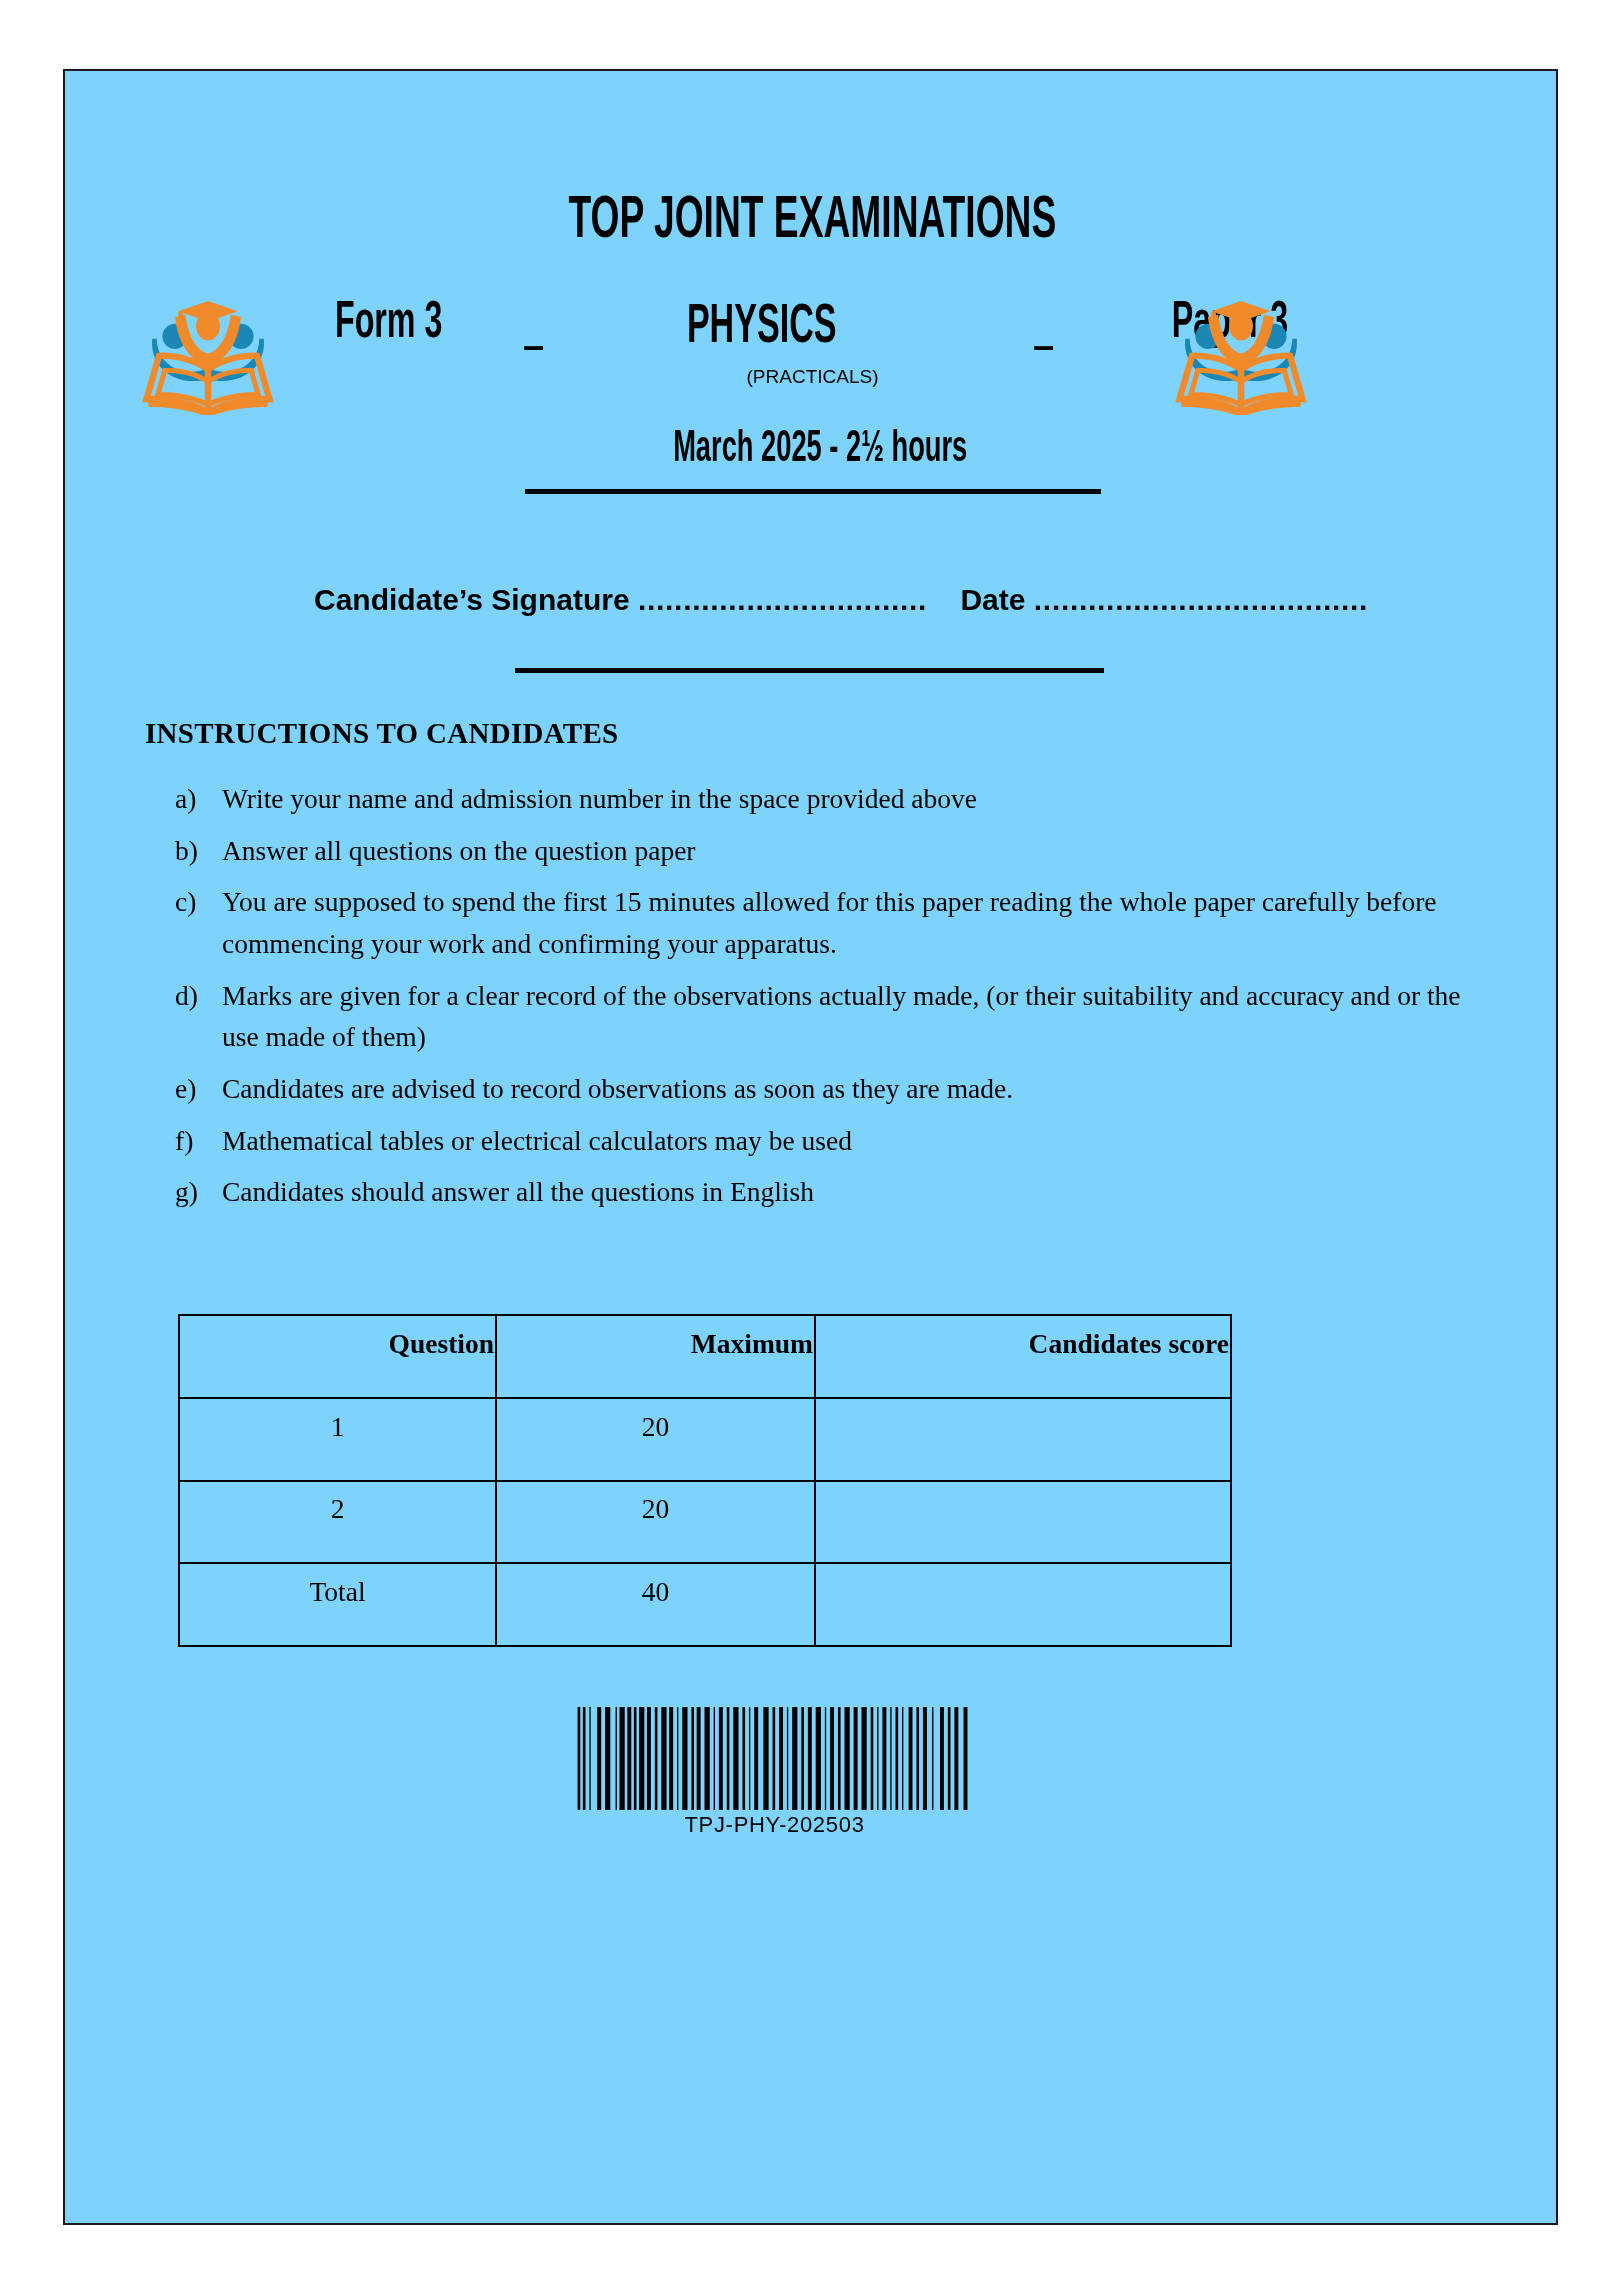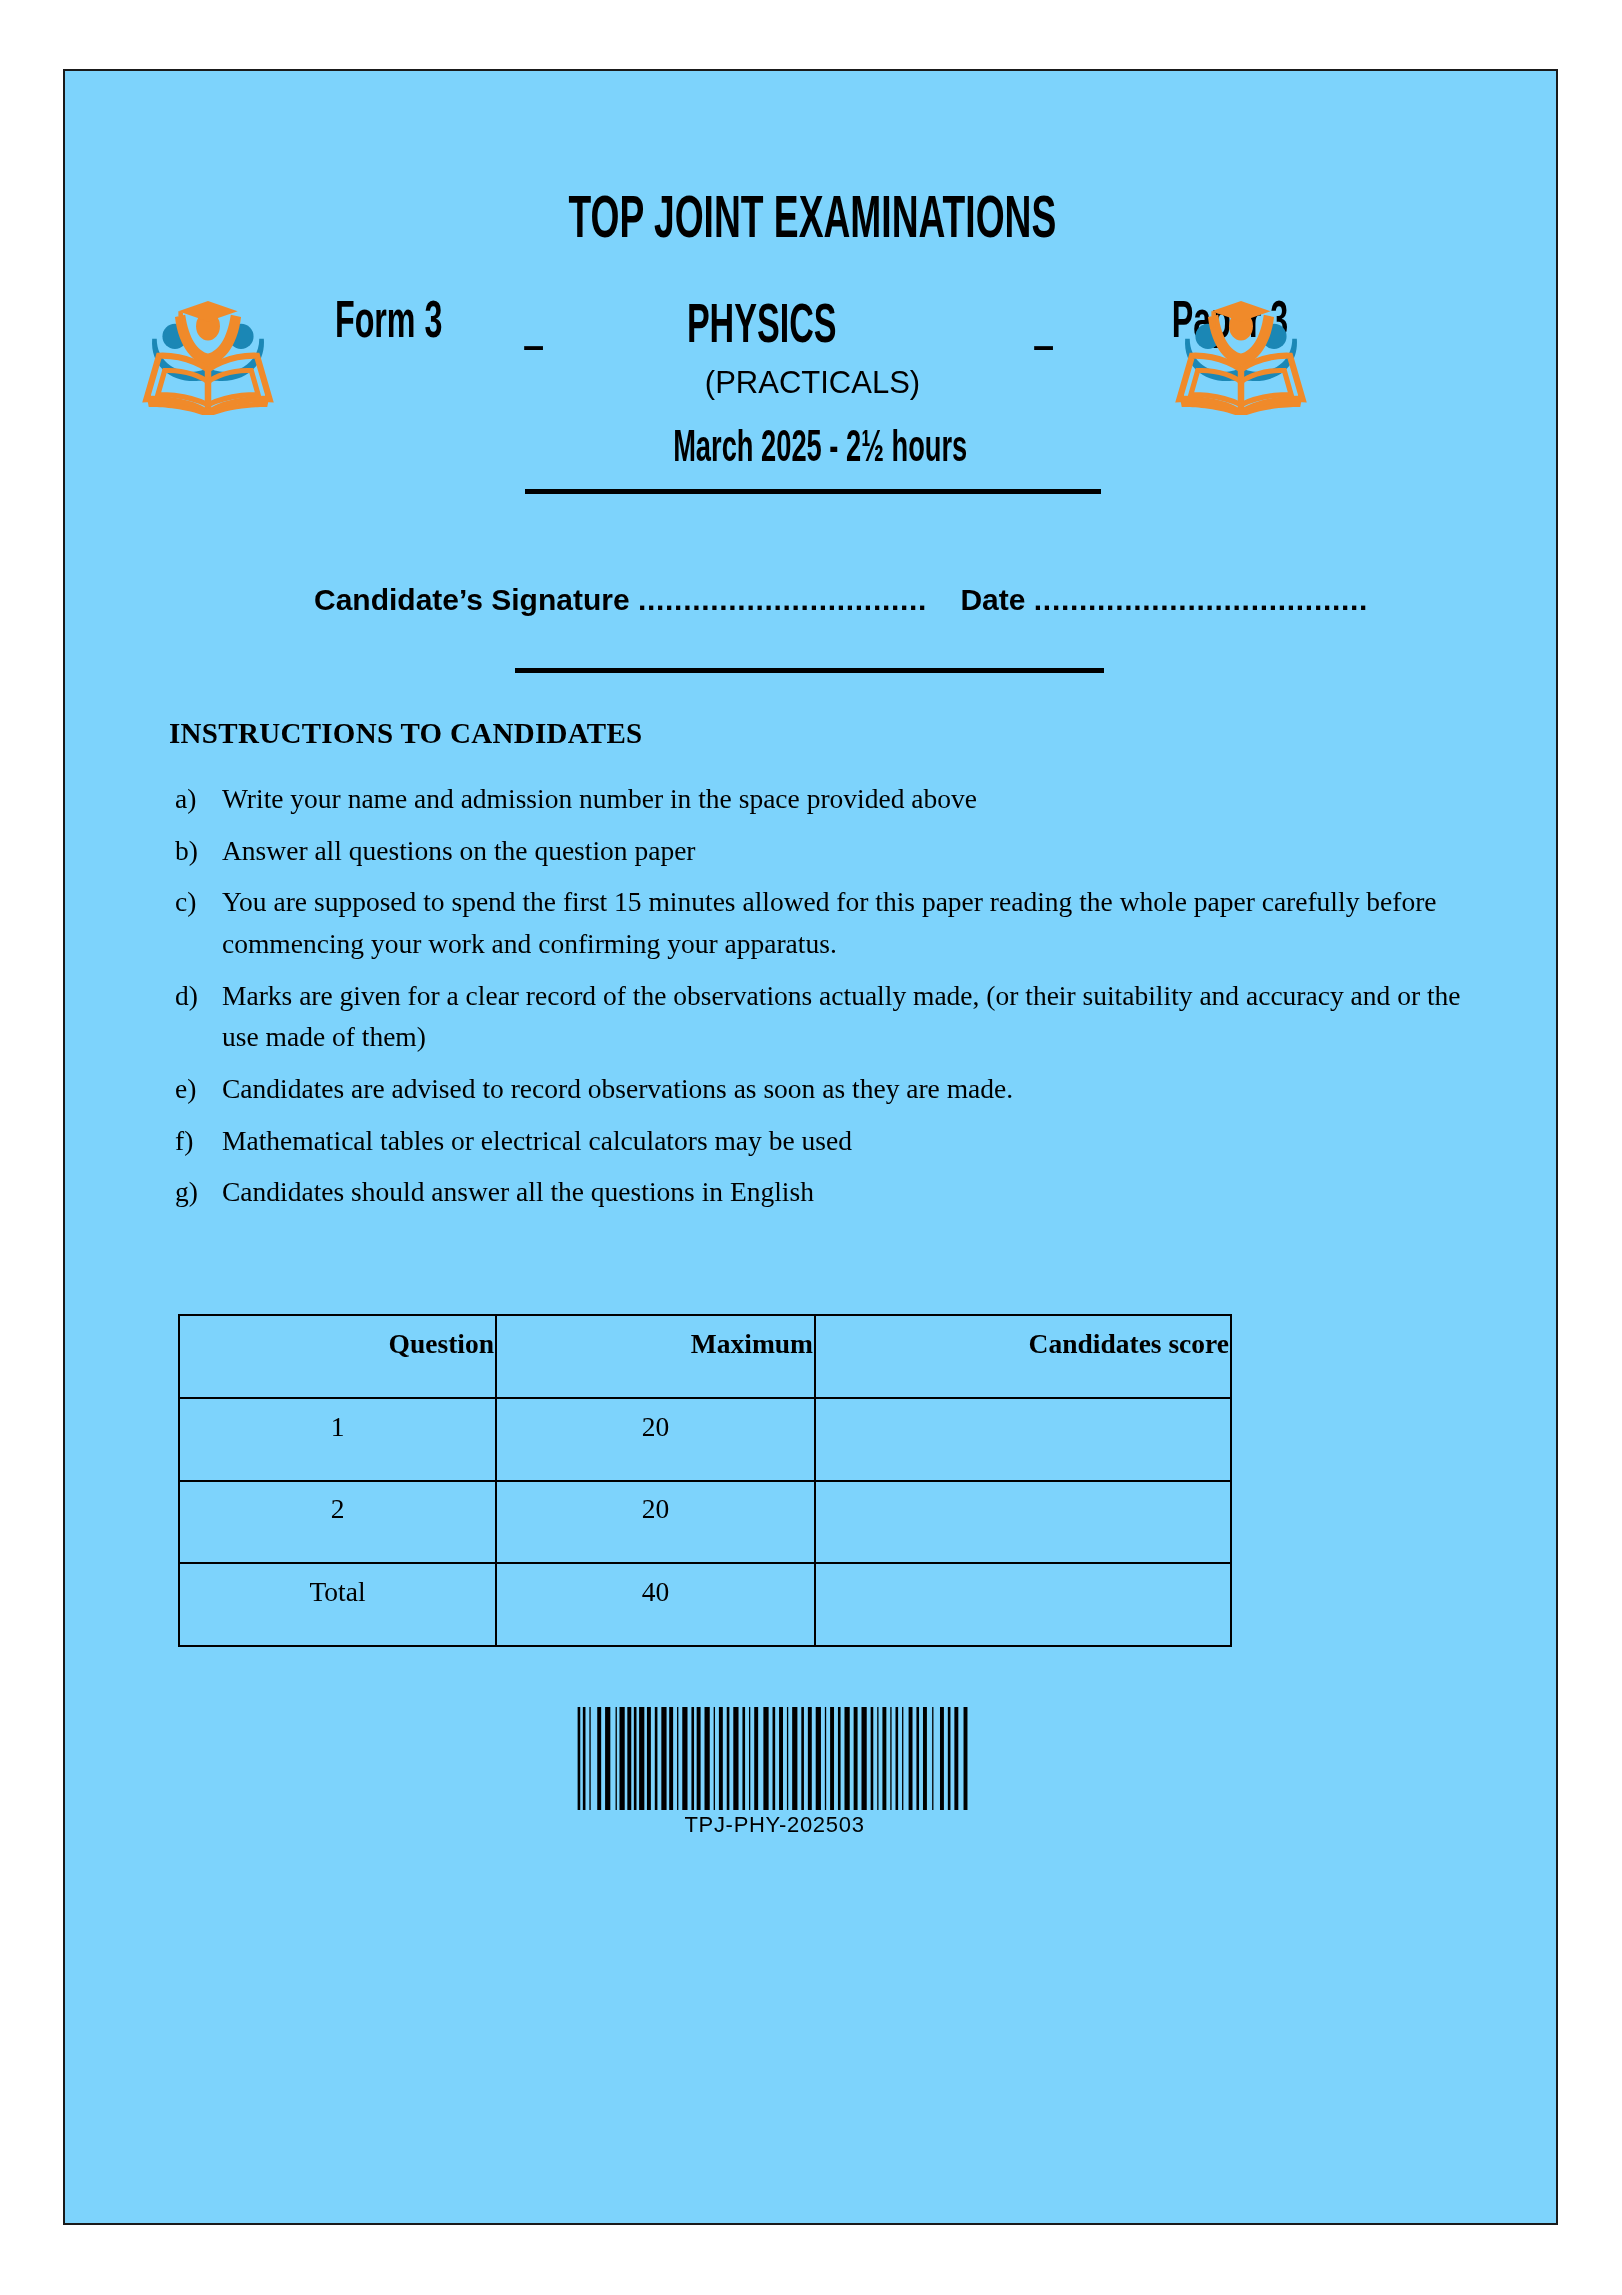--- a/index.html
+++ b/index.html
@@ -101,21 +101,21 @@
   #dash-left  { left: 458px; }
   #dash-right { left: 968px; }
 
   #practicals-label {
     position: absolute;
     left: 0;
     top: 296px;
     width: 1495px;
     text-align: center;
     font-family: "Liberation Sans Narrow", "Liberation Sans", sans-serif;
-    font-size: 31px;
+    font-size: 19px;
     line-height: 1;
   }
 
   #date-duration {
     position: absolute;
     left: 8px;
     top: 353px;
     width: 1495px;
     text-align: center;
     font-size: 44px;
@@ -157,21 +157,21 @@
     left: 450px;
     top: 597px;
     width: 589px;
     height: 4.6px;
     background: #000;
   }
 
   
   #instructions-heading {
     position: absolute;
-    left: 104px;
+    left: 80px;
     top: 648px;
     font-weight: bold;
     font-size: 29px;
     line-height: 1;
     letter-spacing: 0.3px;
   }
   #instructions-list {
     position: absolute;
     left: 110px;
     top: 707px;

